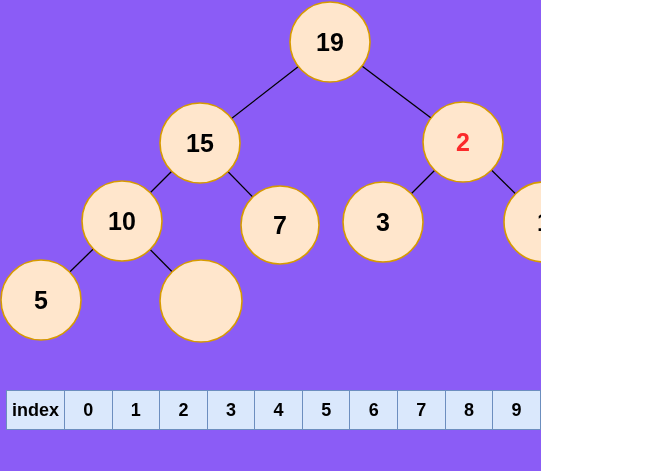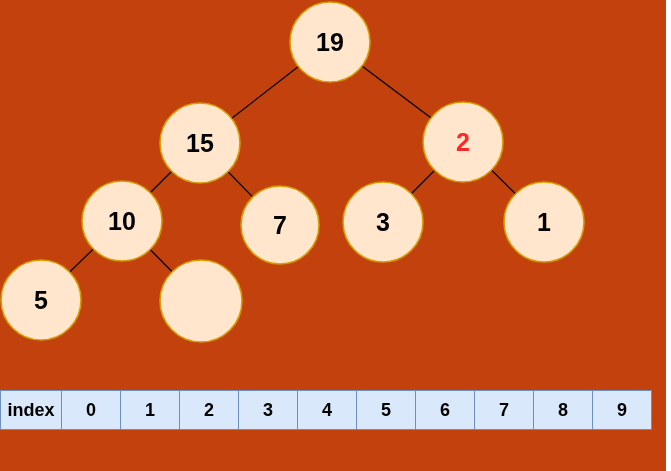--- a/index.html
+++ b/index.html
@@ -1,35 +1,35 @@
 <!DOCTYPE html>
 <html><head>
 <meta charset="utf-8">
 <style>
   html, body { margin: 0; padding: 0; background: #ffffff; }
   .stage {
     position: relative;
-    width: 666px;
+    width: 541px;
     height: 471px;
-    background: #c2410c;
+    background: #8b5cf6;
     overflow: hidden;
     font-family: "Liberation Sans", sans-serif;
   }
   .tree-svg { position: absolute; left: 0; top: 0; }
   .node-label {
     font-family: "Liberation Sans", sans-serif;
     font-size: 25px;
     font-weight: bold;
     fill: #000000;
     text-anchor: middle;
   }
   .node-label.red { fill: #fb2a2a; }
   .array-table {
     position: absolute;
-    left: 0;
+    left: 6px;
     top: 390px;
     border-collapse: collapse;
     table-layout: fixed;
     padding-left: 37px;
   }
   .array-table th, .array-table td {
     border: 1.5px solid #6c8ebf;
     background: #dae8fc;
     font-family: "Liberation Sans", sans-serif;
     font-weight: bold;

